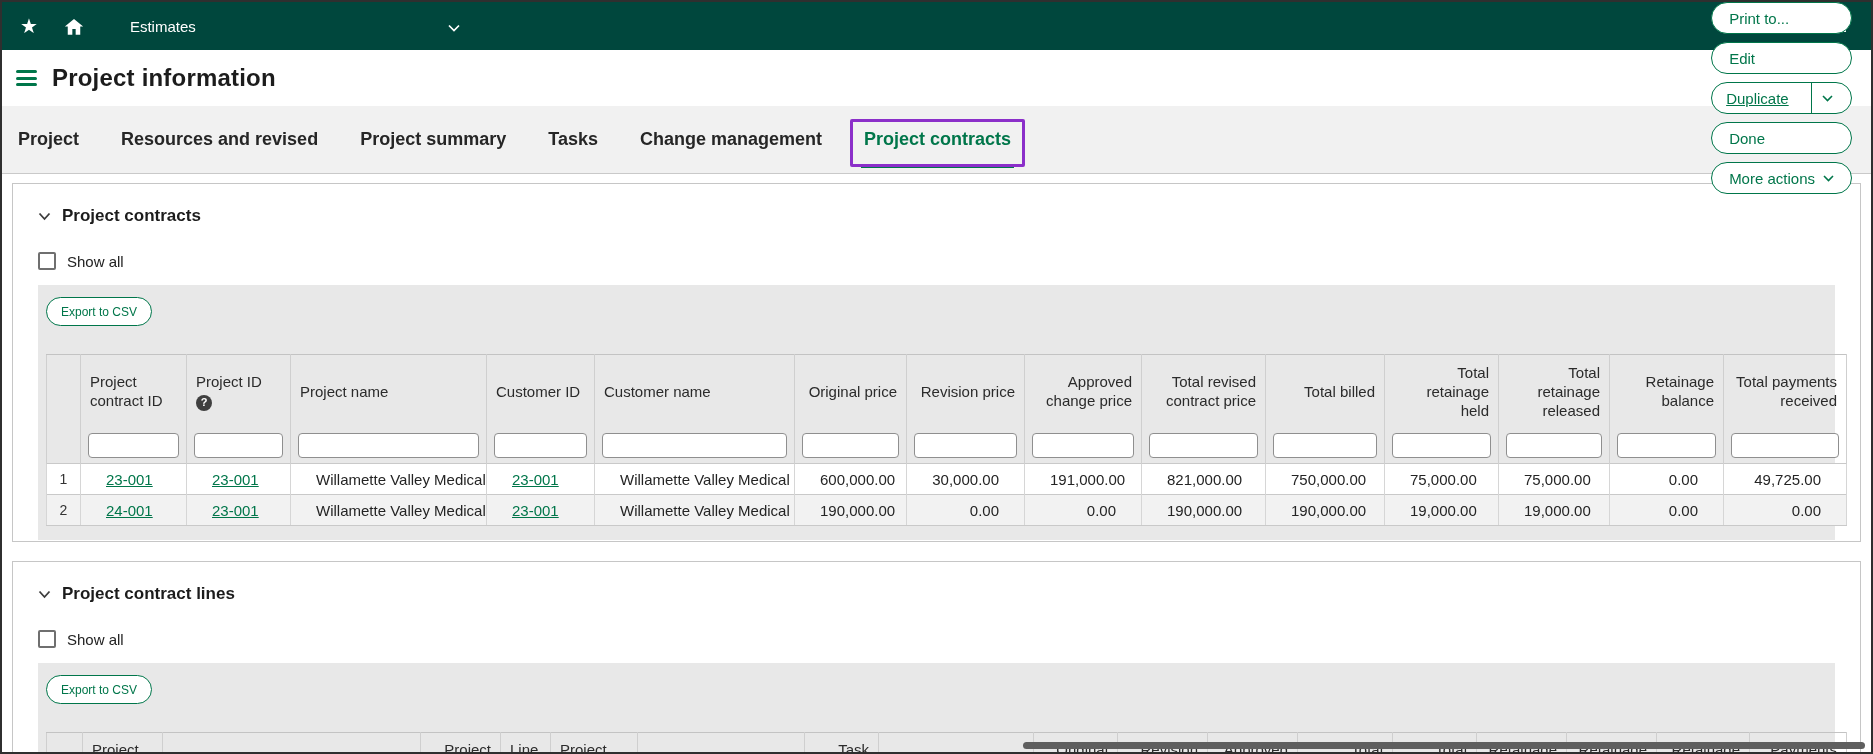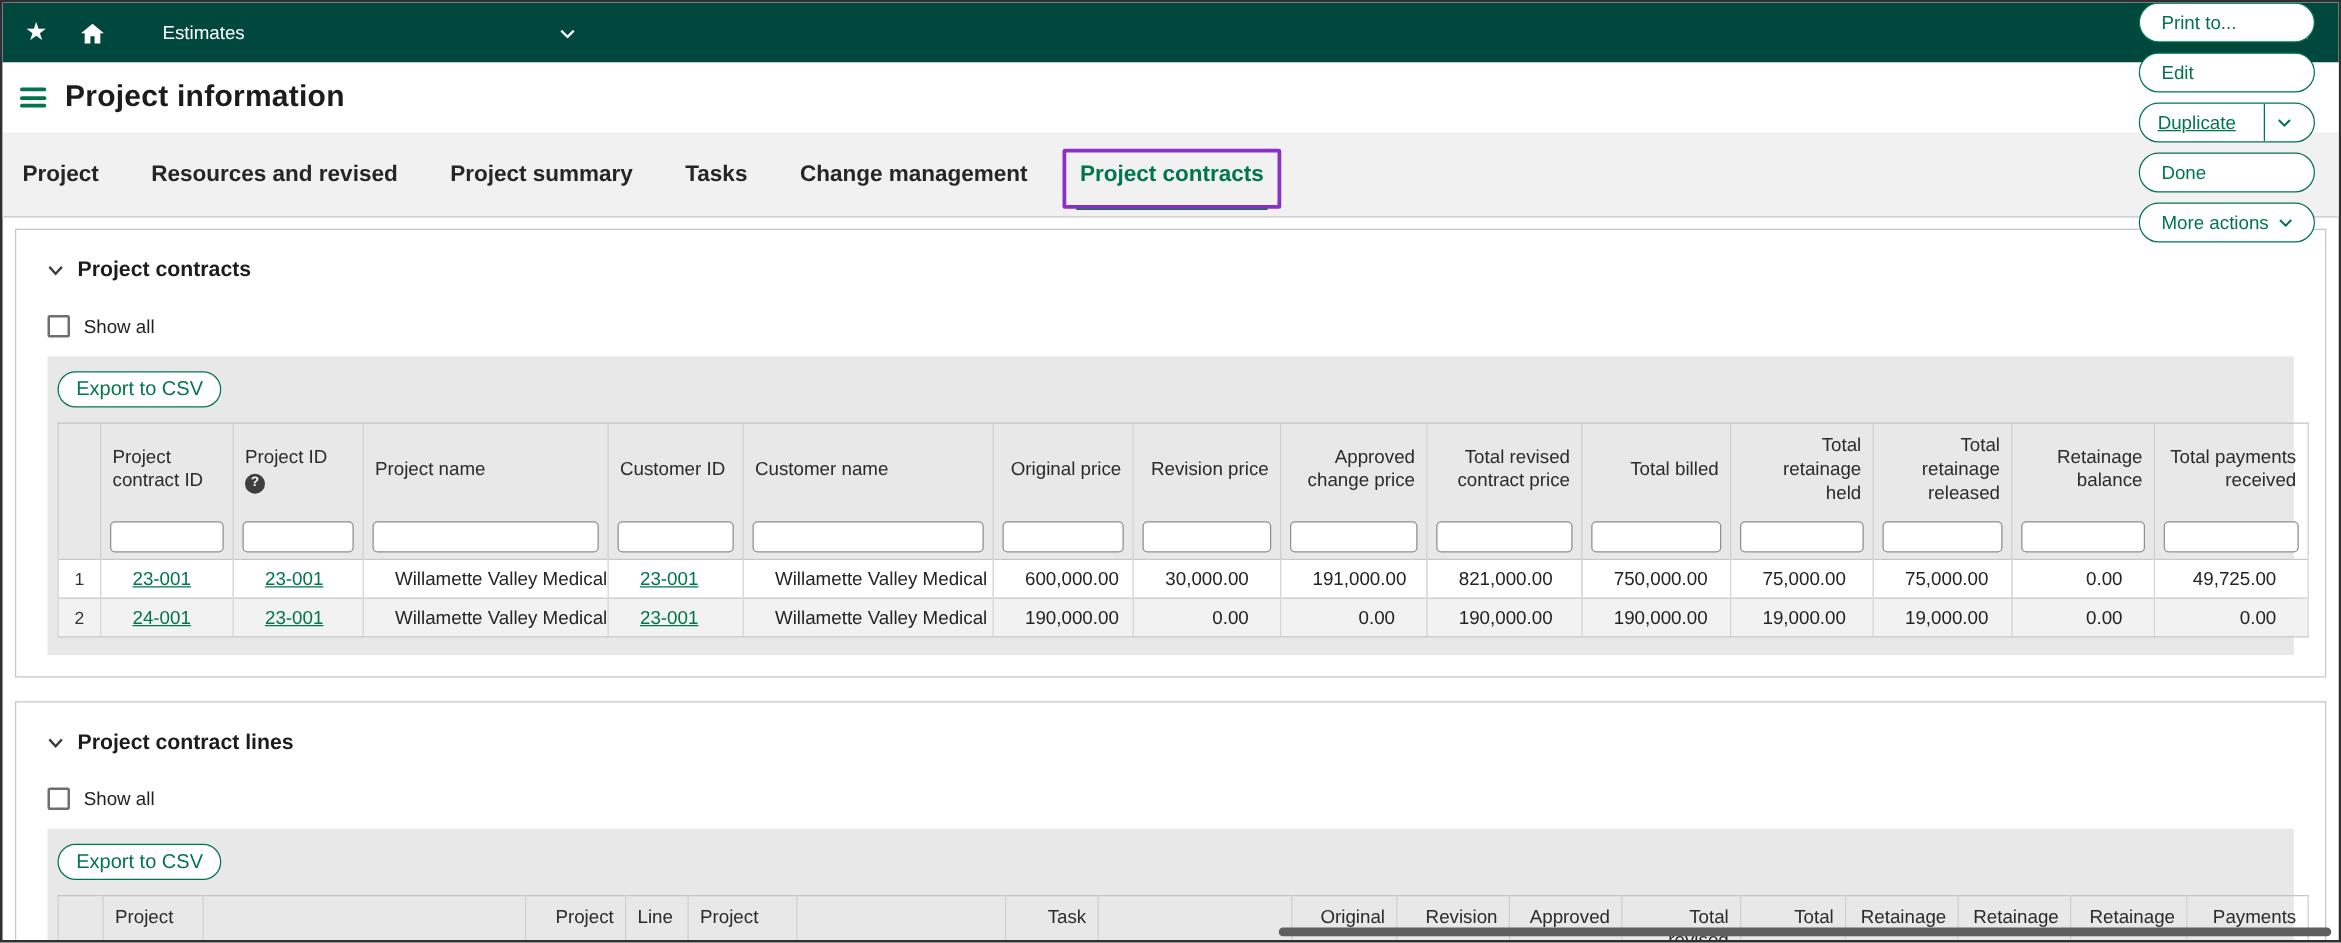--- a/index.html
+++ b/index.html
@@ -100,21 +100,21 @@
   .sec-head{ display: flex; align-items: center; gap: 11px; padding-top: 22px; }
   .sec-chev{ display: flex; align-items: center; cursor: pointer; }
   .sec-title{ font-size: 17px; font-weight: 700; color: #1c1c1c; }
   .show-all{ display: flex; align-items: center; gap: 11px; margin-top: 26px; }
   .cb{
     width: 18px; height: 18px; background: #fff;
     border: 2px solid #6f6f6f; border-radius: 2px; cursor: pointer;
   }
   .cb-label{ font-size: 15px; color: #222; }
   .grid-wrap{ background: #e8e8e8; margin-top: 15px; padding: 12px 8px 14px; }
-  .export{ height: 29px; border-radius: 15px; font-size: 16px; padding: 0 14px; margin-bottom: 12px; }
+  .export{ height: 29px; border-radius: 15px; font-size: 12px; padding: 0 14px; margin-bottom: 28px; }
 
   
   .grid{ border-collapse: collapse; table-layout: fixed; width: 1800px; font-size: 15px; color: #242424; }
   .grid th{ font-weight: 400; }
   .lft{ text-align: left; }
   .rgt{ text-align: right; }
 
   .t1 col:nth-child(1){ width: 34px; }  .t1 col:nth-child(2){ width: 106px; }
   .t1 col:nth-child(3){ width: 104px; } .t1 col:nth-child(4){ width: 196px; }
   .t1 col:nth-child(5){ width: 108px; } .t1 col:nth-child(6){ width: 200px; }

